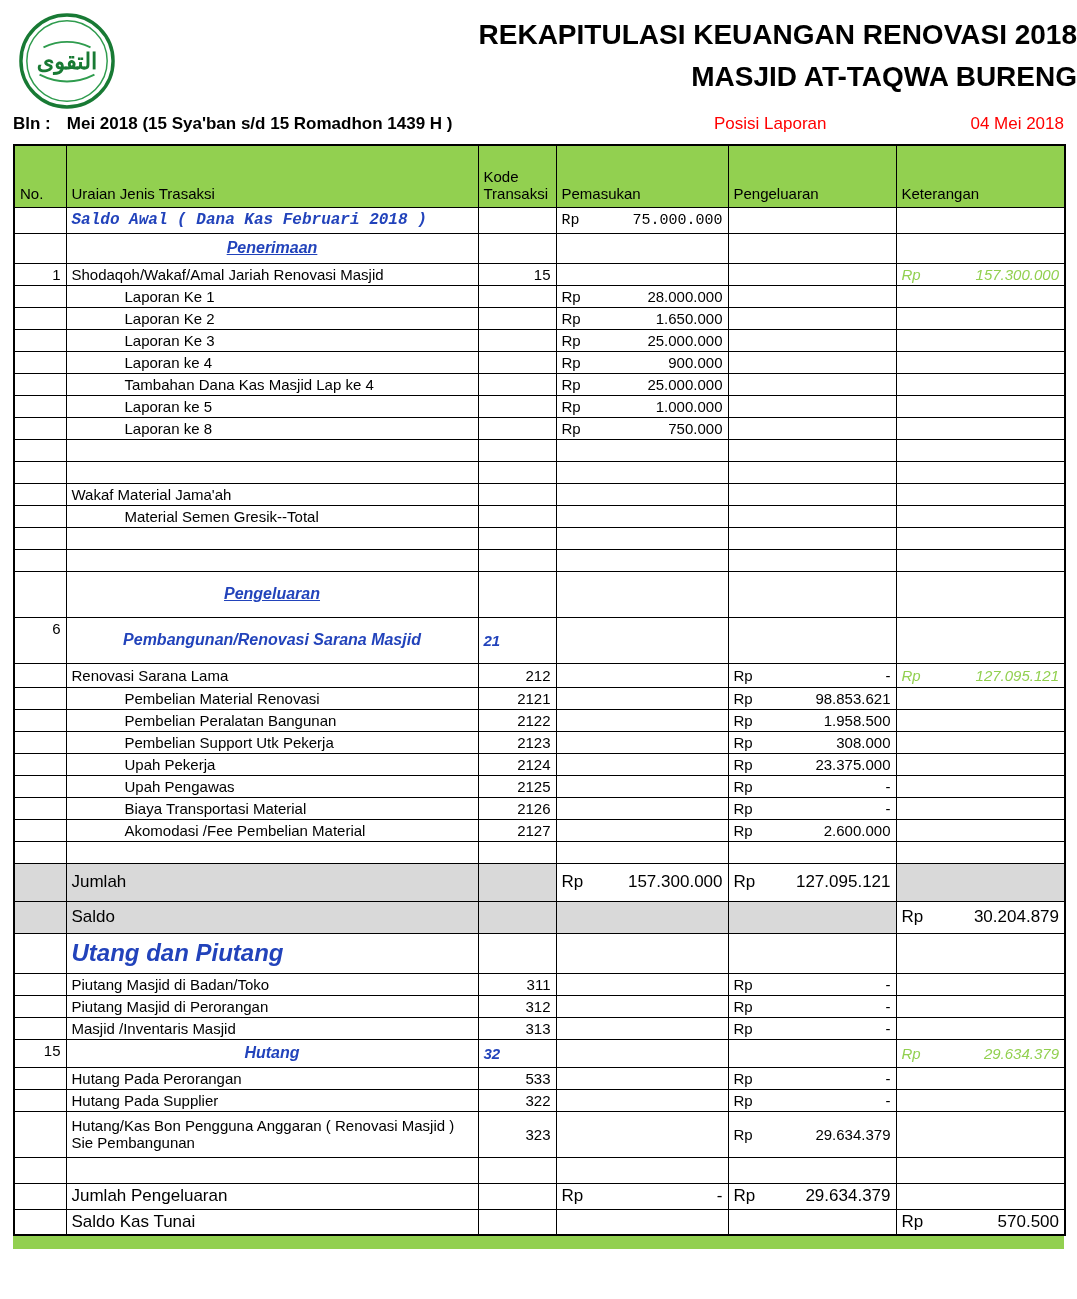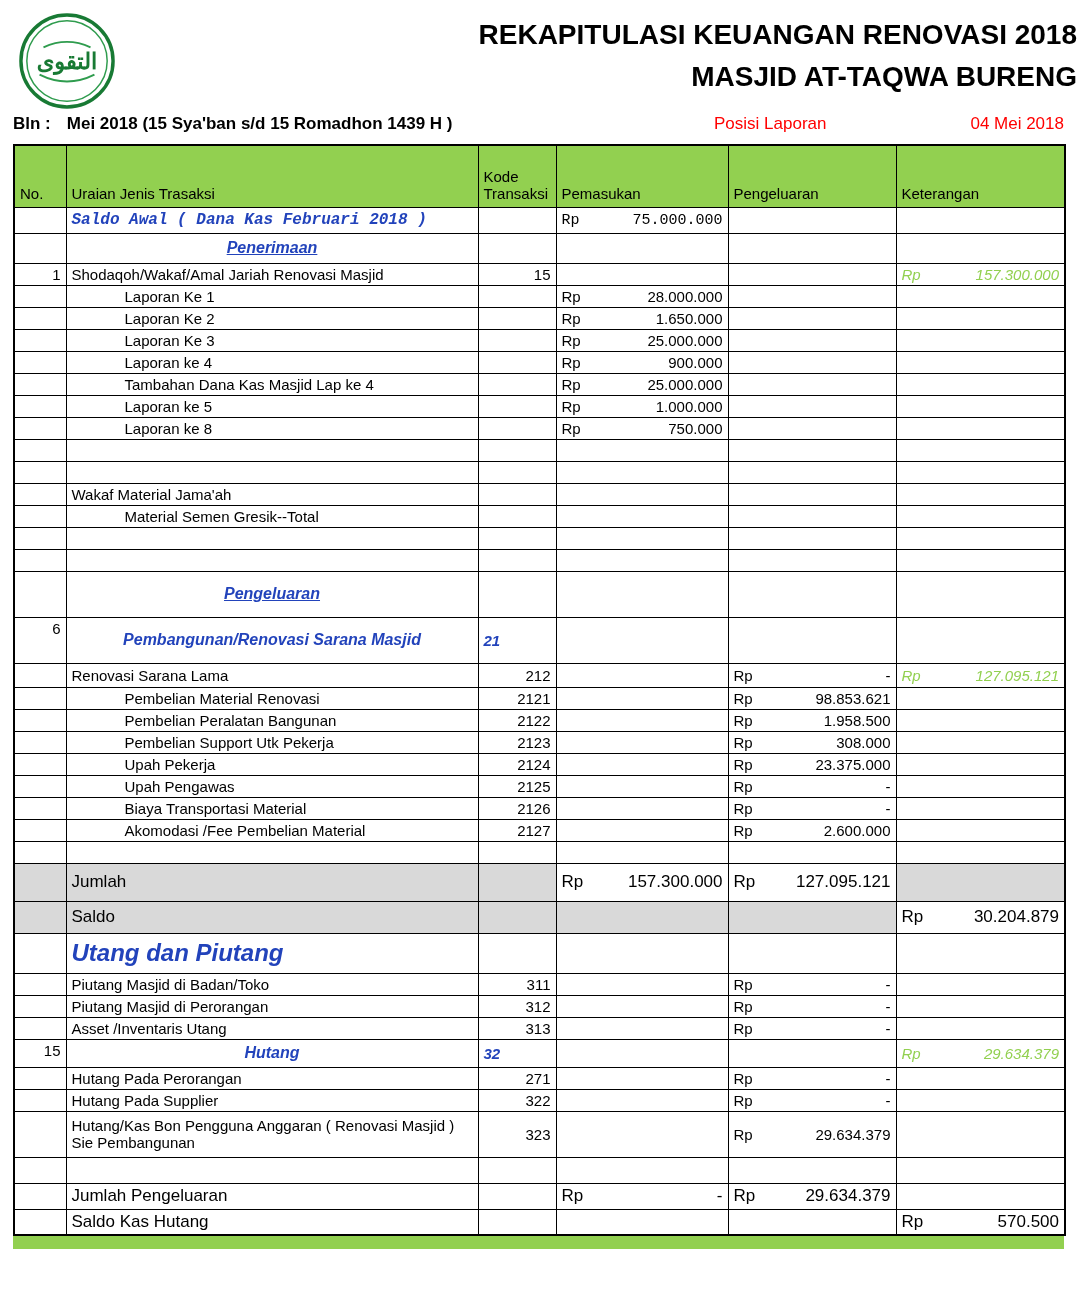--- a/index.html
+++ b/index.html
@@ -413,21 +413,21 @@
           <td class="c-k">312</td>
           <td class="c-pm"></td>
           <td class="c-pg money">
             <span class="rp">Rp</span>
             <span class="val">-</span>
           </td>
           <td class="c-kt"></td>
         </tr>
         <tr>
           <td class="c-no"></td>
-          <td class="c-u">Asset /Inventaris Utang</td>
+          <td class="c-u">Masjid /Inventaris Masjid</td>
           <td class="c-k">313</td>
           <td class="c-pm"></td>
           <td class="c-pg money">
             <span class="rp">Rp</span>
             <span class="val">-</span>
           </td>
           <td class="c-kt"></td>
         </tr>
         <tr style="height: 28px;">
           <td class="c-no">15</td>
@@ -436,21 +436,21 @@
           <td class="c-pm"></td>
           <td class="c-pg"></td>
           <td class="c-kt money green">
             <span class="rp">Rp</span>
             <span class="val">29.634.379</span>
           </td>
         </tr>
         <tr>
           <td class="c-no"></td>
           <td class="c-u">Hutang  Pada Perorangan</td>
-          <td class="c-k">271</td>
+          <td class="c-k">533</td>
           <td class="c-pm"></td>
           <td class="c-pg money">
             <span class="rp">Rp</span>
             <span class="val">-</span>
           </td>
           <td class="c-kt"></td>
         </tr>
         <tr>
           <td class="c-no"></td>
           <td class="c-u">Hutang  Pada Supplier</td>
@@ -490,21 +490,21 @@
             <span class="val">-</span>
           </td>
           <td class="c-pg money">
             <span class="rp">Rp</span>
             <span class="val">29.634.379</span>
           </td>
           <td class="c-kt"></td>
         </tr>
         <tr class="lg" style="height: 26px;">
           <td class="c-no"></td>
-          <td class="c-u">Saldo Kas Hutang</td>
+          <td class="c-u">Saldo Kas Tunai</td>
           <td class="c-k"></td>
           <td class="c-pm"></td>
           <td class="c-pg"></td>
           <td class="c-kt money black">
             <span class="rp">Rp</span>
             <span class="val">570.500</span>
           </td>
         </tr>
       </tbody>
   </table>

